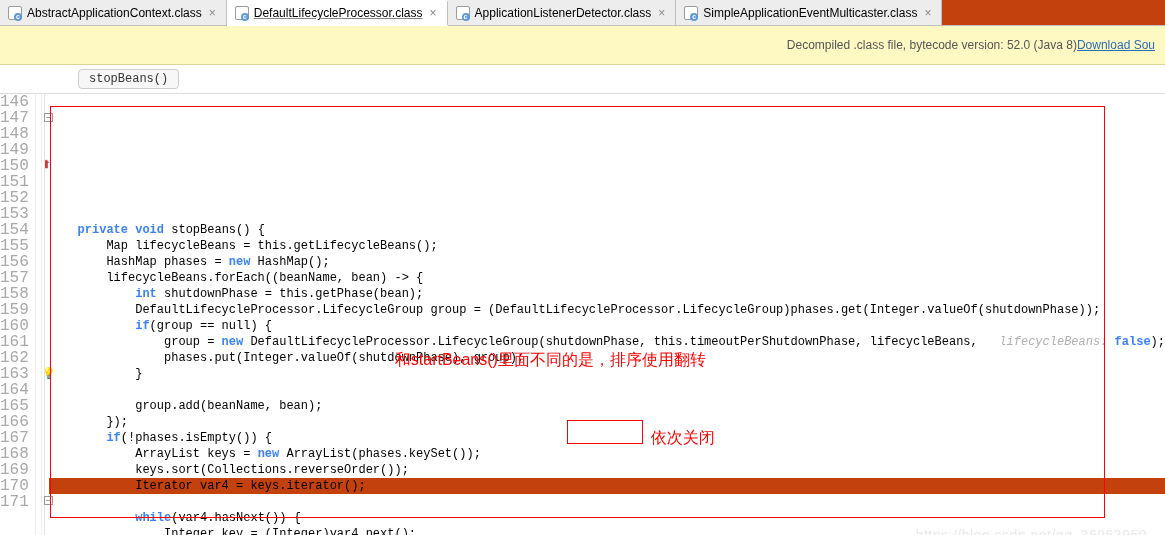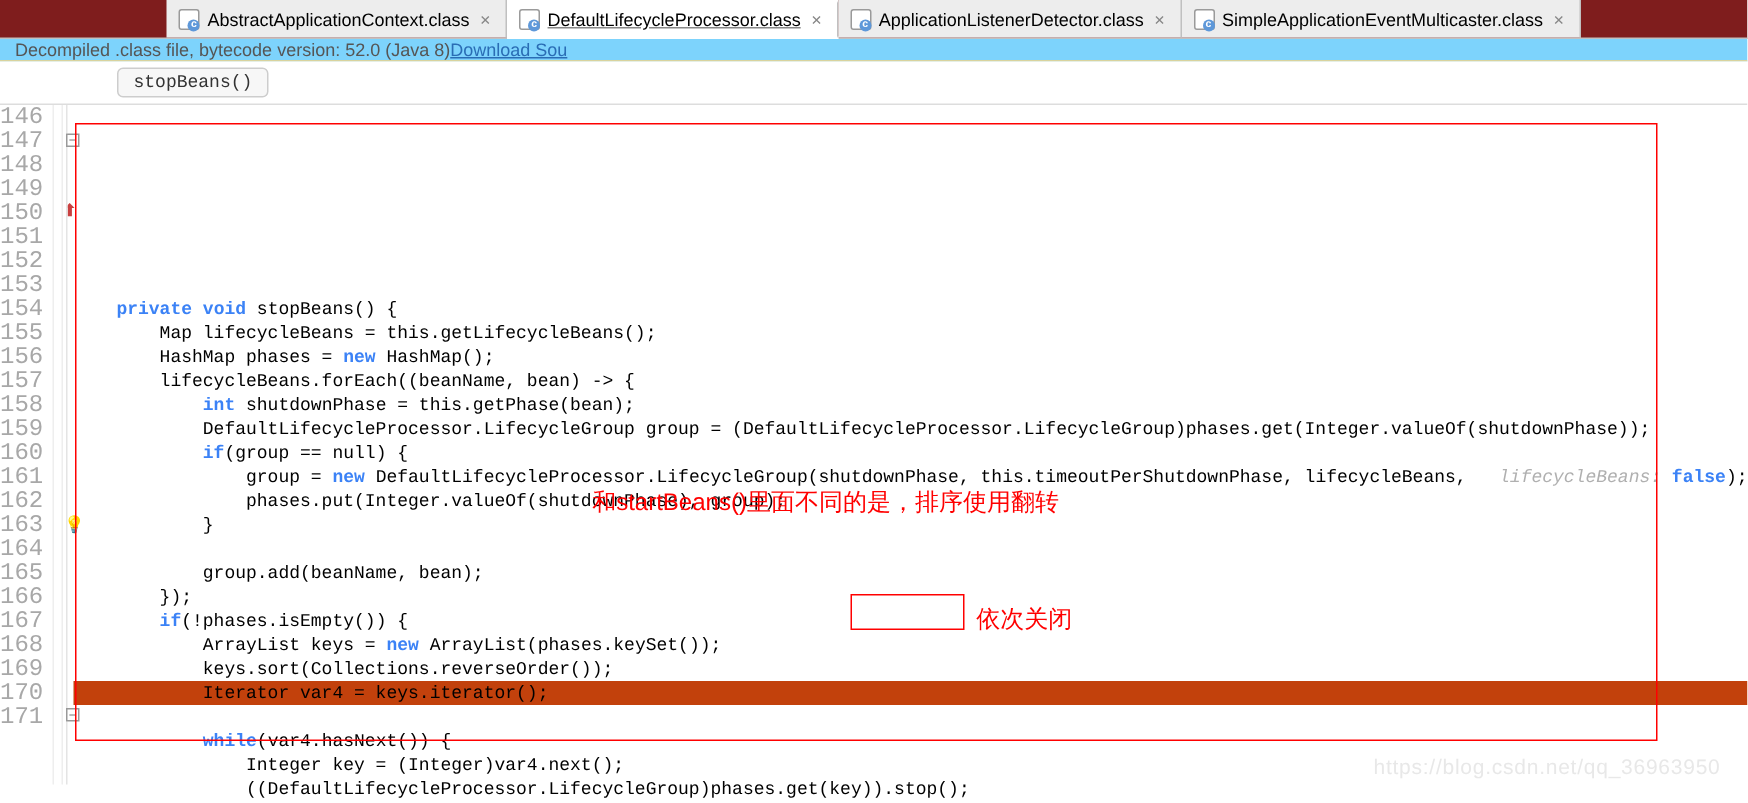--- a/index.html
+++ b/index.html
@@ -1,25 +1,25 @@
 <!DOCTYPE html>
 <html><head>
   <meta charset="utf-8">
   <style>
     * { margin: 0; padding: 0; box-sizing: border-box; }
     body { font-family: -apple-system, "Segoe UI", Arial, sans-serif; font-size: 12px; background: #fff; color: #000; width: 1165px; height: 535px; overflow: hidden; }
-    .tabs { display: flex; background: #7f1d1d; border-bottom: 1px solid #c0c0c0; height: 26px; align-items: stretch; justify-content: center; }
+    .tabs { display: flex; background: #c2410c; border-bottom: 1px solid #c0c0c0; height: 26px; align-items: stretch; }
     .tab { display: flex; align-items: center; padding: 0 8px; border-right: 1px solid #c0c0c0; background: #ededed; cursor: pointer; gap: 5px; white-space: nowrap; }
     .tab.active { background: #fff; border-bottom: 2px solid #fff; margin-bottom: -1px; border-top: 2px solid transparent; }
     .tab.active .tab-label { text-decoration: underline; text-decoration-color: #888; }
     .file-icon { width: 14px; height: 14px; display: inline-flex; align-items: center; justify-content: center; background: #fff; border: 1px solid #9a9a9a; font-size: 8px; color: #4a88c7; font-weight: bold; border-radius: 2px; position: relative; }
     .file-icon::after { content:"c"; position:absolute; right:-1px; bottom:-2px; background:#5e98d9; color:#fff; font-size:7px; border-radius:50%; width:8px; height:8px; line-height:8px; text-align:center;}
     .close-x { color: #888; font-size: 12px; padding: 0 2px; cursor: pointer; }
     .tab-label { font-size: 12px; color: #000; }
-    .info-bar { background: #7dd3fc; border-bottom: 1px solid #d9d39e; padding: 0 10px; display: flex; justify-content: flex-start; align-items: center; color: #555; }
+    .info-bar { background: #fef9c3; border-bottom: 1px solid #d9d39e; padding: 12px 10px; display: flex; justify-content: flex-end; align-items: center; color: #555; }
     .info-bar a { color: #2a6db5; text-decoration: underline; cursor: pointer; }
     .breadcrumb-row { padding: 4px 6px 4px 78px; display: flex; gap: 4px; border-bottom: 1px solid #ddd; background:#fff;}
     .crumb { background: #f7f7f7; border: 1px solid #cdcdcd; border-radius: 4px; padding: 2px 10px; font-family: "Consolas","Courier New",monospace; font-size: 12px; color: #333;}
     .editor { display: flex; height: calc(535px - 26px - 30px - 26px); background: #fff; position: relative; }
     .gutter-nums { width: 40px; text-align: right; padding: 0 6px 0 0; color: #a8a8a8; font-family: "Consolas","Courier New",monospace; font-size: 16px; line-height: 16px; background:#fff; user-select:none; border-right: 1px solid #eee;}
     .gutter-marks { width: 30px; background:#fff; border-right:1px solid #eee; position:relative; }
     .fold-col { width: 14px; background:#fff; border-right:1px solid #e4e4e4; position:relative;}
     .code { flex:1; font-family: "Consolas","Courier New",monospace; font-size: 12px; line-height: 16px; white-space: pre; padding-left: 4px; position: relative; }
     .line { height: 16px; }
     .hl-line { background: #c2410c; }

